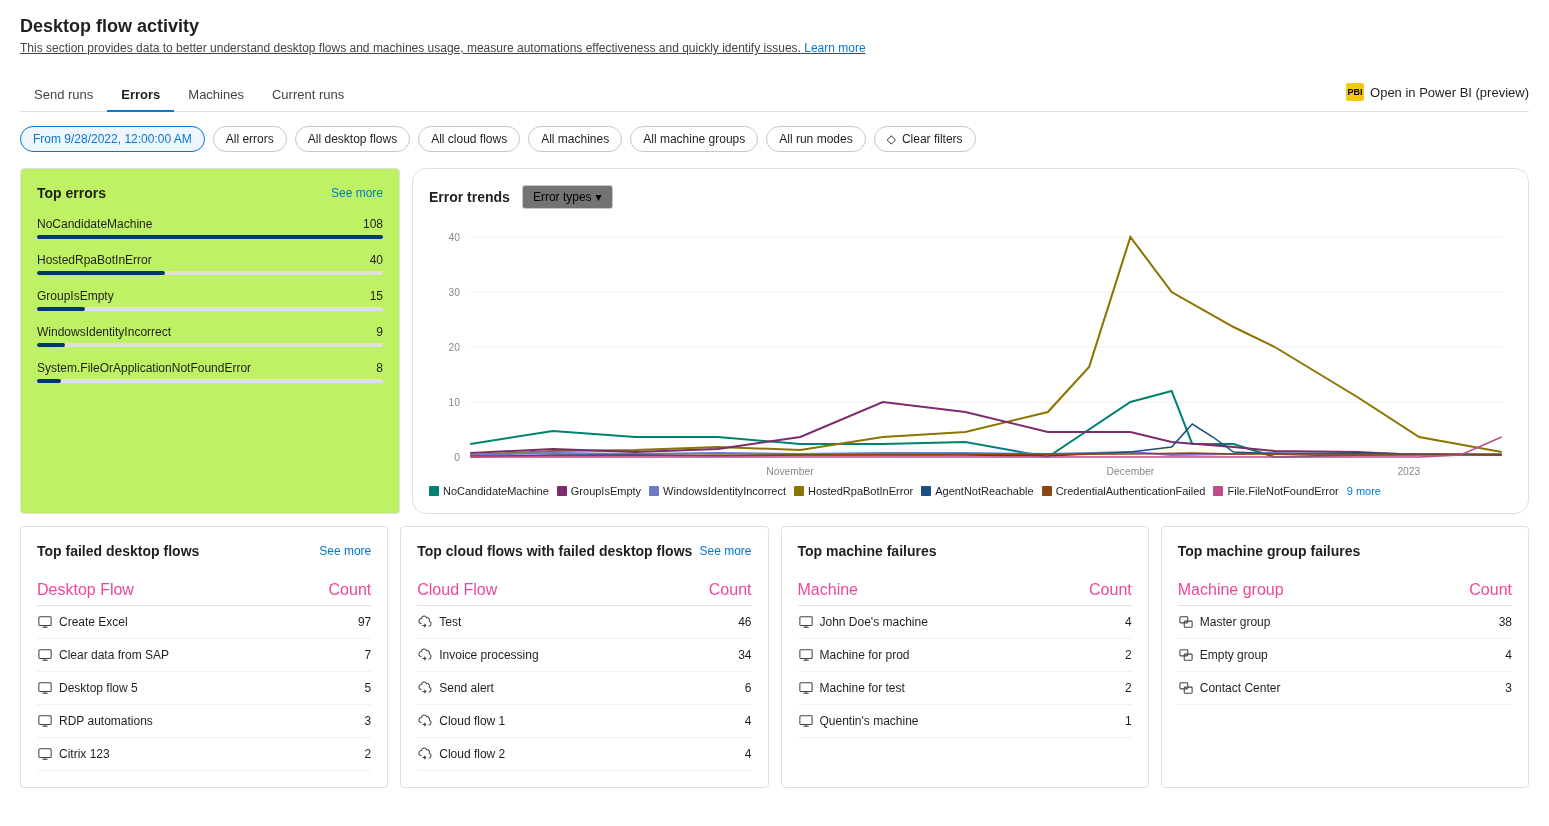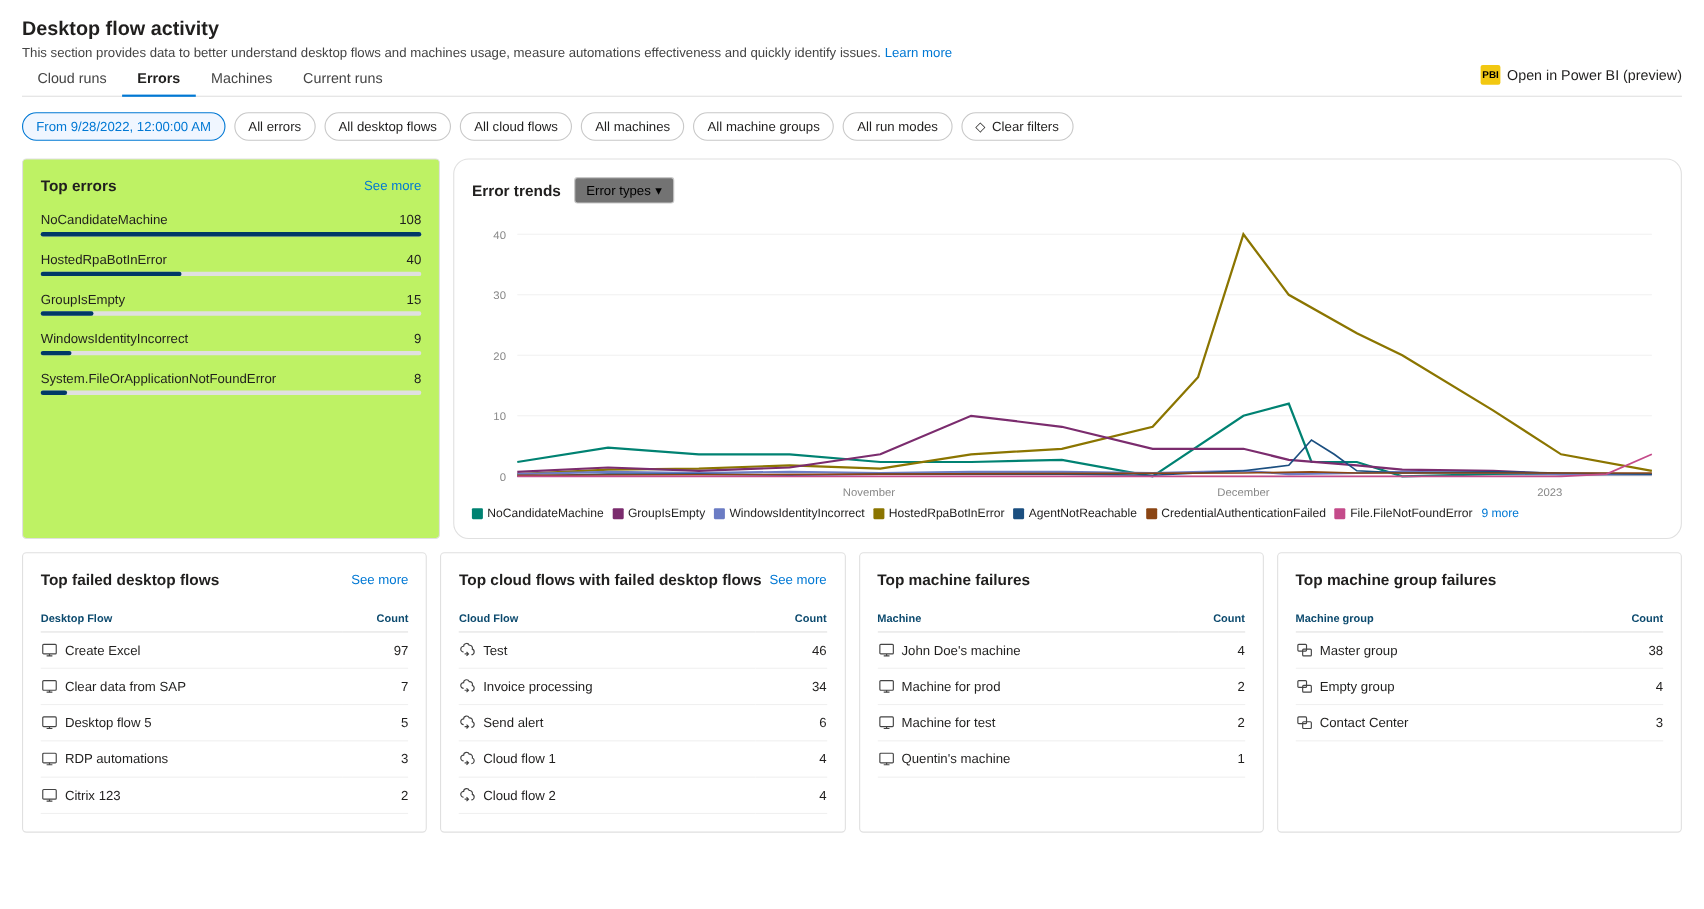--- a/index.html
+++ b/index.html
@@ -1,20 +1,20 @@
 <!DOCTYPE html>
 <html><head>
   <meta charset="utf-8">
   <style>
     * { box-sizing: border-box; margin: 0; padding: 0; }
     body { font-family: 'Segoe UI', Arial, sans-serif; font-size: 13px; background: #fff; color: #201f1e; }
     .page { padding: 16px 20px; max-width: 1549px; }
     
     .page-title { font-size: 18px; font-weight: 600; margin-bottom: 4px; }
-    .page-subtitle { font-size: 12px; color: #444; margin-bottom: 0; }
+    .page-subtitle { font-size: 12px; color: #444; margin-bottom: 24px; text-decoration: underline; }
     .page-subtitle a { color: #0078d4; text-decoration: none; }
     
     .tabs { display: flex; border-bottom: 1px solid #e0e0e0; margin-bottom: 14px; position: relative; }
     .tab { padding: 8px 14px; font-size: 13px; cursor: pointer; color: #444; border-bottom: 2px solid transparent; margin-bottom: -1px; }
     .tab.active { color: #201f1e; font-weight: 600; border-bottom: 2px solid #0078d4; }
     .power-bi-btn { position: absolute; right: 0; top: 4px; display: flex; align-items: center; gap: 6px; font-size: 13px; color: #201f1e; background: none; border: none; cursor: pointer; }
     .power-bi-icon { width: 18px; height: 18px; background: #f2c811; border-radius: 2px; display: flex; align-items: center; justify-content: center; font-size: 9px; font-weight: bold; color: #000; }
     
     .filters { display: flex; gap: 8px; flex-wrap: wrap; margin-bottom: 16px; align-items: center; }
     .filter-btn { padding: 5px 12px; border: 1px solid #c8c8c8; border-radius: 16px; background: #fff; cursor: pointer; font-size: 12px; color: #201f1e; white-space: nowrap; }
@@ -43,21 +43,21 @@
     .chart-area { position: relative; height: 260px; }
     
     .chart-legend { display: flex; flex-wrap: wrap; gap: 8px; margin-top: 8px; font-size: 11px; }
     .legend-item { display: flex; align-items: center; gap: 4px; }
     .legend-dot { width: 10px; height: 10px; border-radius: 1px; }
     
     .bottom-panels { display: flex; gap: 12px; }
     .bottom-panel { background: #fff; border: 1px solid #e0e0e0; border-radius: 4px; padding: 16px; flex: 1; }
     
     .data-table { width: 100%; border-collapse: collapse; }
-    .data-table th { font-size: 10px; font-weight: 700; color: #0c4a6e; padding: 6px 0; border-bottom: 1px solid #e0e0e0; text-align: left; }
+    .data-table th { font-size: 16px; font-weight: 400; color: #ec4899; padding: 6px 0; border-bottom: 1px solid #e0e0e0; text-align: left; }
     .data-table th.right, .data-table td.right { text-align: right; }
     .data-table td { font-size: 12px; padding: 8px 0; border-bottom: 1px solid #f0f0f0; vertical-align: middle; }
     .row-icon { width: 16px; height: 16px; display: inline-flex; align-items: center; justify-content: center; margin-right: 6px; }
     .td-with-icon { display: flex; align-items: center; }
     
     svg.chart-svg { width: 100%; height: 260px; }
     
     .axis-label { font-size: 10px; fill: #888; }
     .grid-line { stroke: #f0f0f0; stroke-width: 1; }
   </style>
@@ -65,21 +65,21 @@
 <body>
 
 <div class="page">
 
   <div class="page-title">Desktop flow activity</div>
   <div class="page-subtitle">
     <span>This section provides data to better understand desktop flows and machines usage, measure automations effectiveness and quickly identify issues.</span> <a href="#">Learn more</a>
   </div>
 
   <div class="tabs">
-    <div class="tab">Cloud runs</div>
+    <div class="tab">Send runs</div>
     <div class="tab active">Errors</div>
     <div class="tab">Machines</div>
     <div class="tab">Current runs</div>
     <button class="power-bi-btn">
       <span class="power-bi-icon">PBI</span>
       <span>Open in Power BI (preview)</span>
     </button>
   </div>
 
   <div class="filters">

